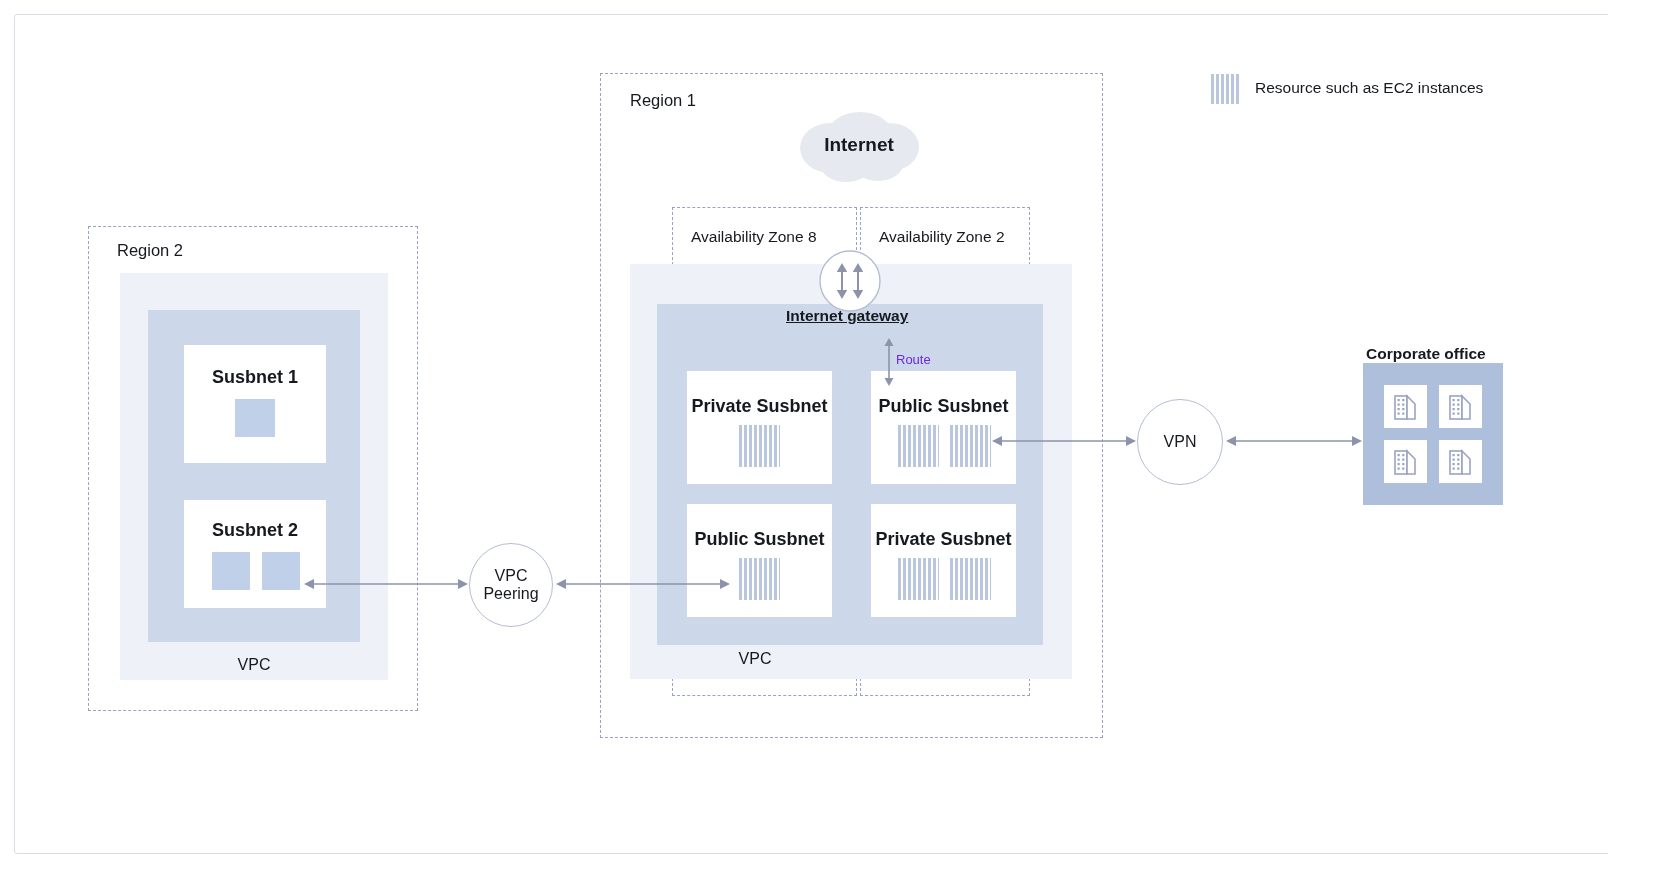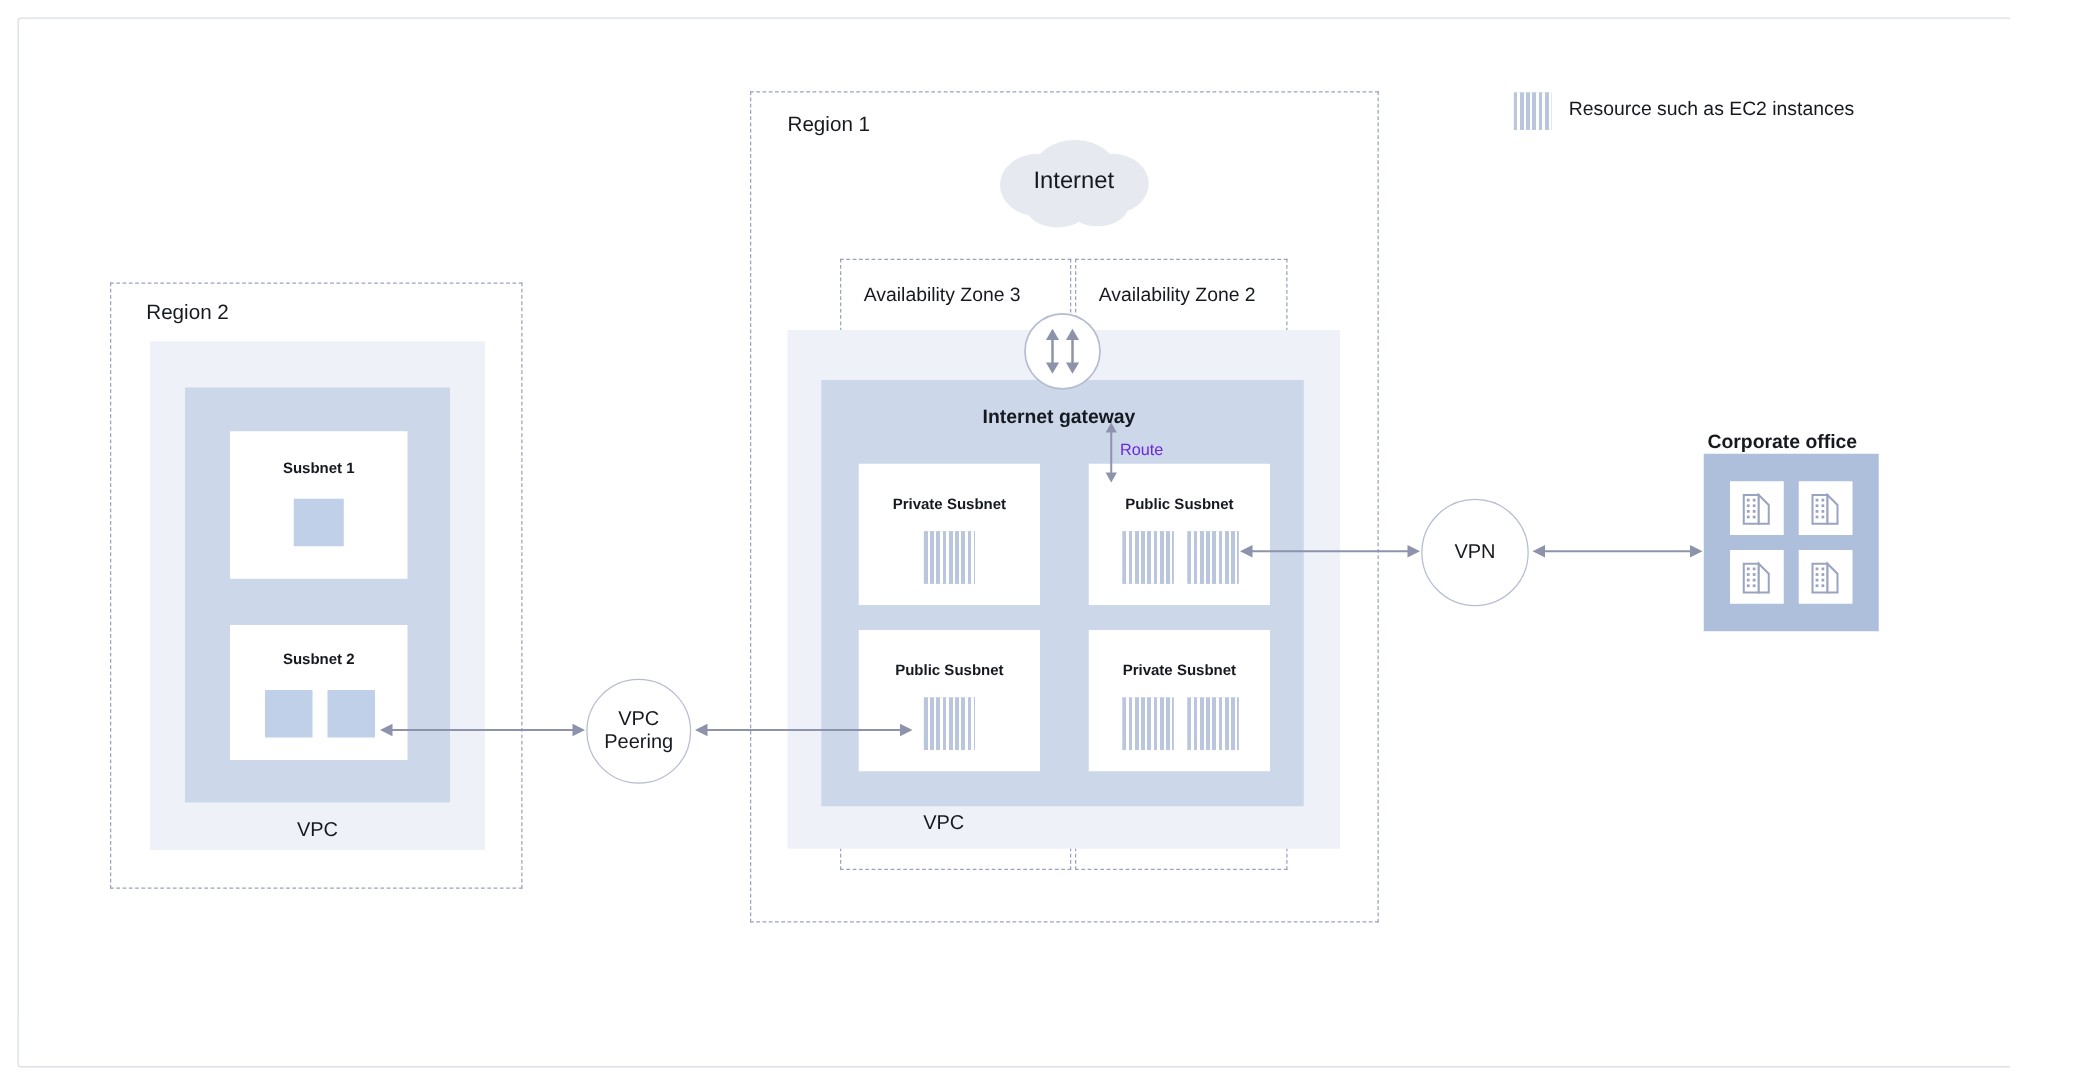--- a/index.html
+++ b/index.html
@@ -48,21 +48,21 @@
   .vpc-inner {
     background: #ccd8ea;
   }
   .subnet-box {
     background: #ffffff;
   }
   .subnet-title {
     position: absolute;
     left: 0; right: 0;
     text-align: center;
-    font-size: 12px;
+    font-size: 18px;
     font-weight: bold;
     color: #16191f;
     white-space: nowrap;
   }
   .vpc-caption {
     position: absolute;
     font-size: 16px;
     color: #16191f;
     text-align: center;
     white-space: nowrap;
@@ -96,21 +96,21 @@
     line-height: 1.15;
     text-align: right;
   }
 
   .cloud-wrap { position: absolute; }
   .cloud-label {
     position: absolute;
     left: 0; right: 0;
     text-align: center;
     font-size: 19px;
-    font-weight: normal;
+    font-weight: bold;
     color: #16191f;
     pointer-events: none;
   }
 
   .bold-label {
     position: absolute;
     font-size: 15.5px;
     font-weight: bold;
     color: #16191f;
     white-space: nowrap;
@@ -189,21 +189,21 @@
         <ellipse cx="104" cy="35" rx="29" ry="24"></ellipse>
         <ellipse cx="60" cy="52" rx="26" ry="18"></ellipse>
         <ellipse cx="92" cy="52" rx="25" ry="17"></ellipse>
         <rect x="30" y="28" width="86" height="28"></rect>
       </g>
     </svg>
     <div class="cloud-label" style="top:22px;">Internet</div>
   </div>
 
   <div class="abs dashed-region" style="left:672px; top:207px; width:185px; height:489px;"></div>
-  <div class="az-label" style="left:691px; top:228px;">Availability Zone 3</div>
+  <div class="az-label" style="left:691px; top:228px;">Availability Zone 8</div>
 
   <div class="abs dashed-region" style="left:860px; top:207px; width:170px; height:489px;"></div>
   <div class="az-label" style="left:879px; top:228px;">Availability Zone 2</div>
 
   <div class="abs vpc-outer" style="left:630px; top:264px; width:442px; height:415px;"></div>
 
   <div class="abs vpc-inner" style="left:657px; top:304px; width:386px; height:341px;"></div>
 
   <div class="abs subnet-box" style="left:687px; top:371px; width:145px; height:113px;">
     <div class="subnet-title" style="top:25px;">Private Susbnet</div>
@@ -235,21 +235,21 @@
       <g stroke="#8d93ab" stroke-width="2" fill="#8d93ab">
         <line x1="23" y1="19" x2="23" y2="43"></line>
         <polygon points="23,15 19.5,21 26.5,21"></polygon>
         <polygon points="23,47 19.5,41 26.5,41"></polygon>
         <line x1="39" y1="19" x2="39" y2="43"></line>
         <polygon points="39,15 35.5,21 42.5,21"></polygon>
         <polygon points="39,47 35.5,41 42.5,41"></polygon>
       </g>
     </svg>
   </div>
-  <div class="bold-label" style="left:786px; top:325px;">Internet gateway</div>
+  <div class="bold-label" style="left:786px; top:307px;text-decoration:underline;">Internet gateway</div>
 
   <svg class="connector" style="left:876px; top:336px; width:26px; height:52px;">
     <line x1="13" y1="8" x2="13" y2="44" stroke="#8d93ab" stroke-width="1.6"></line>
     <polygon points="13,2 8.5,10 17.5,10" fill="#8d93ab"></polygon>
     <polygon points="13,50 8.5,42 17.5,42" fill="#8d93ab"></polygon>
   </svg>
   <div class="small-label" style="left:896px; top:352px;">Route</div>
 
   <div class="circle-node" style="left:469px; top:543px; width:82px; height:82px;">
     <span>VPC</span>

